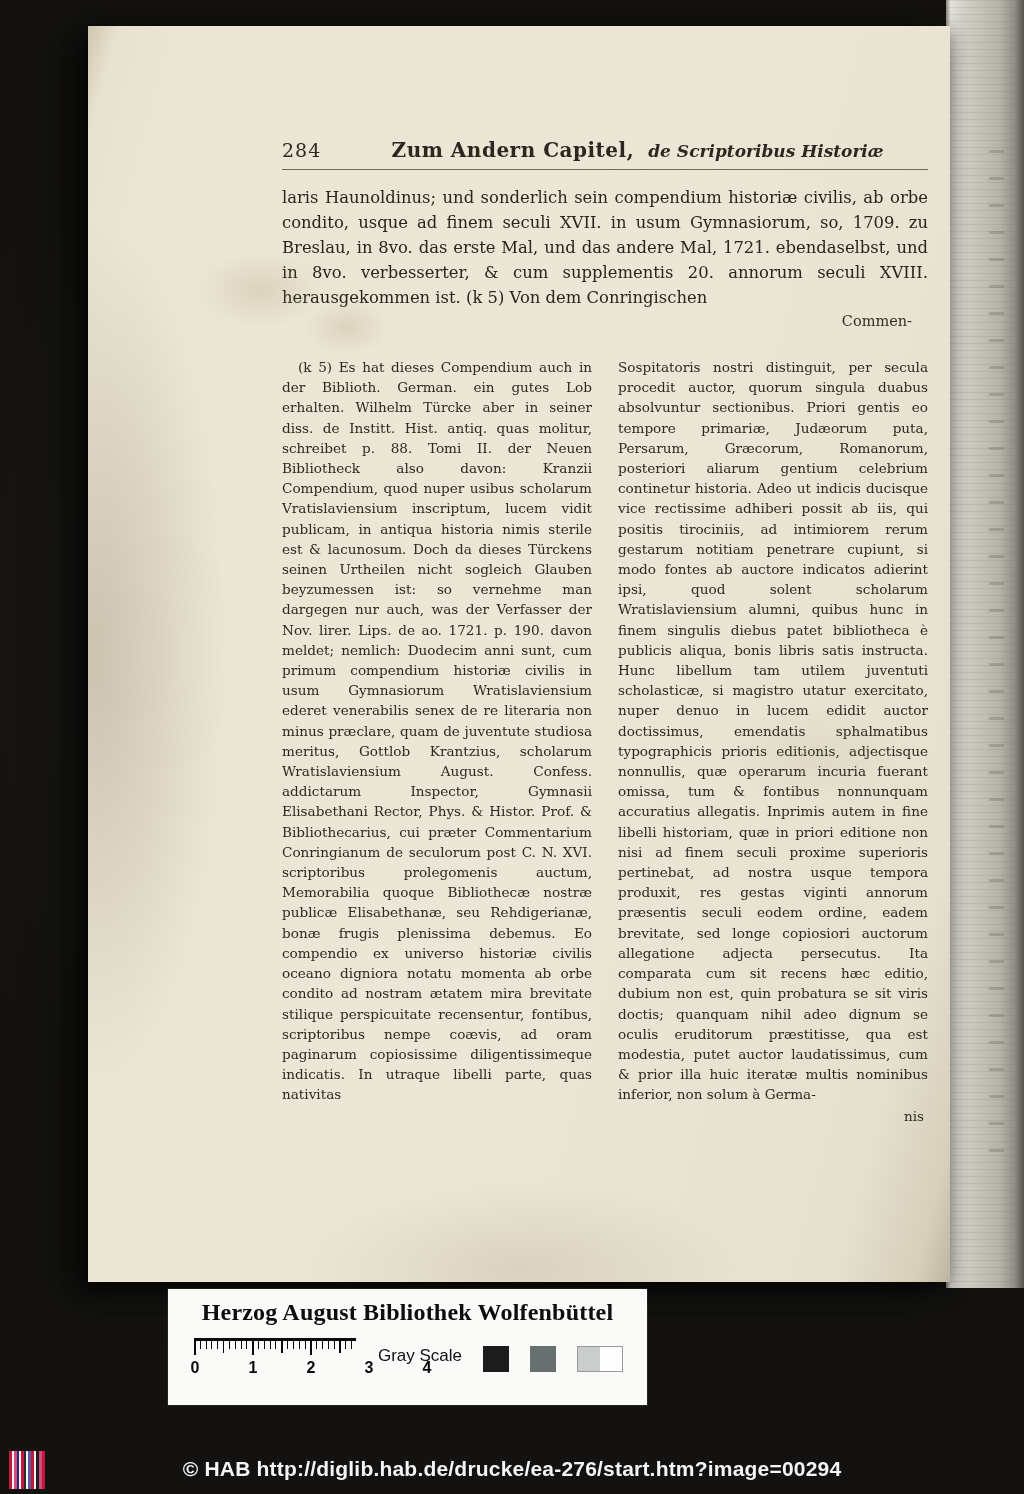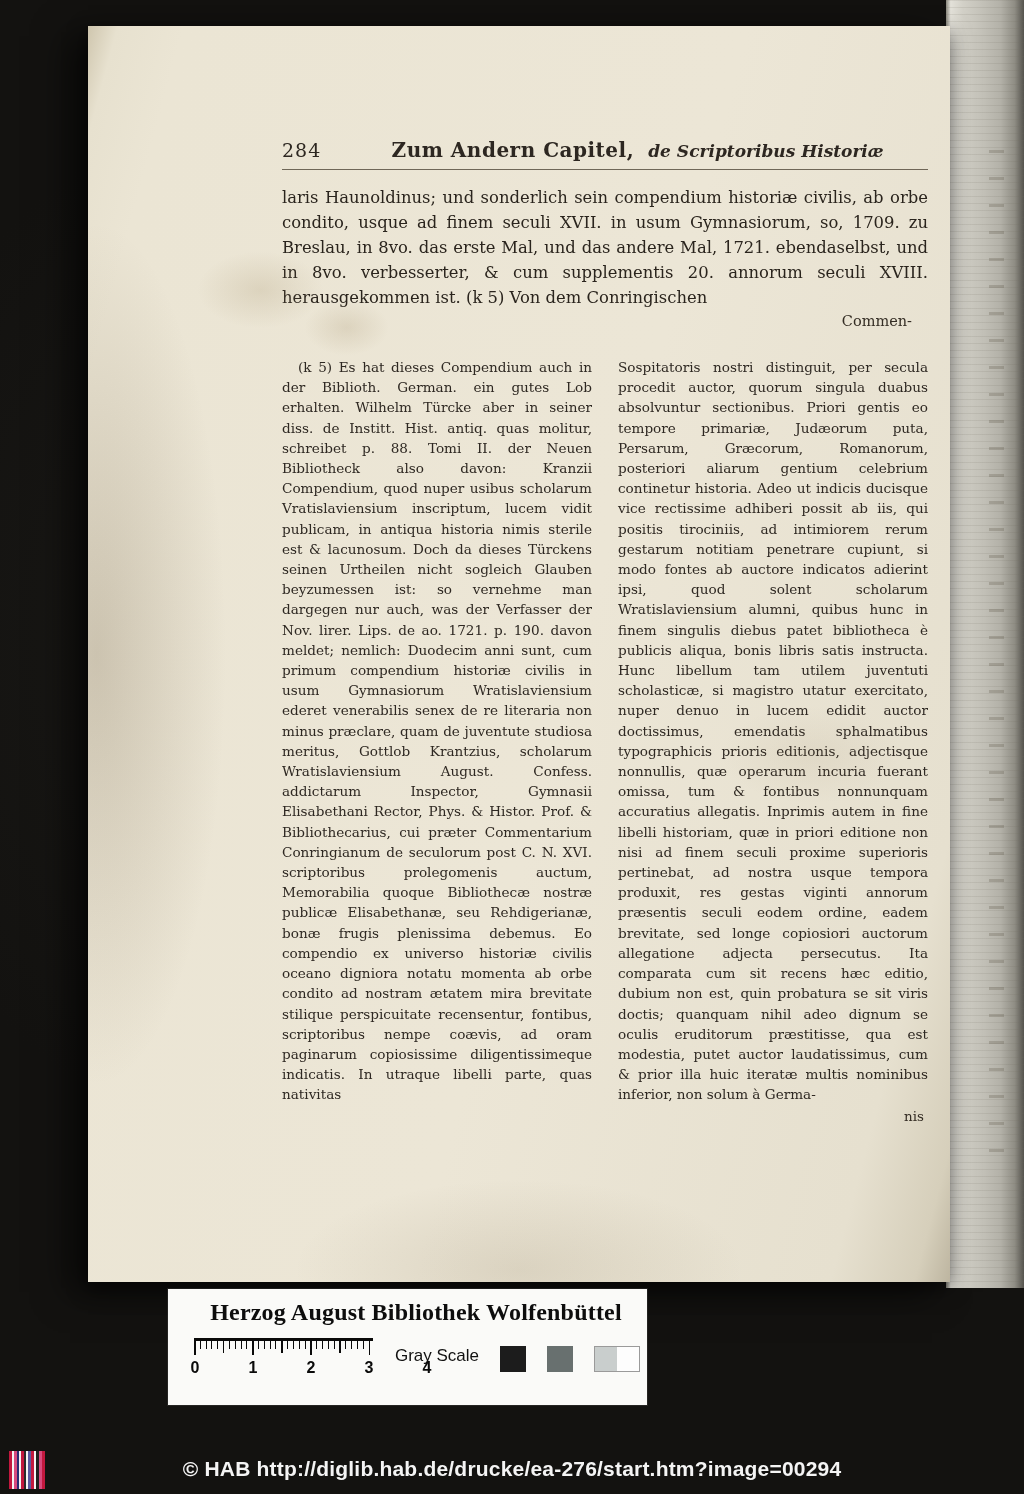--- a/index.html
+++ b/index.html
@@ -82,21 +82,21 @@
     text-align:justify; color:#2e2822;
   }
   .col-text.indent { text-indent:16px; }
   .catchword.small { font-size:13.5px; padding-right:4px; }
 
   
   .meta-bar {
     position:absolute; left:168px; top:1289px; width:479px; height:116px;
     background:#fafaf8;
     box-shadow:0 0 0 1px rgba(255,255,255,.08);
-    padding:10px 7px 0 24px;
+    padding:10px 24px 0 24px;
   }
   .bar-title {
     text-align:center; font-family:"Liberation Serif", serif;
     font-weight:bold; font-size:24px; color:#0d0d0d;
     letter-spacing:.2px;
   }
   .bar-row { display:flex; align-items:flex-start; margin-top:12px; }
 
   .ruler { position:relative; width:233px; height:46px; margin-left:2px; }
   .ruler-ticks {

